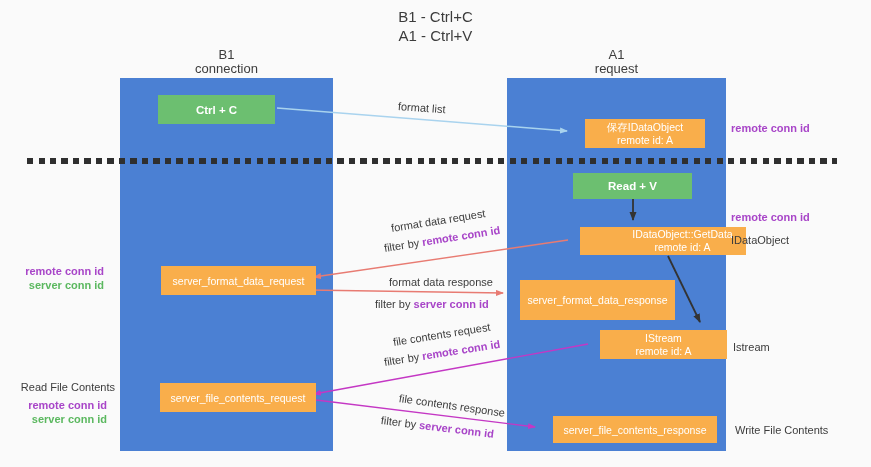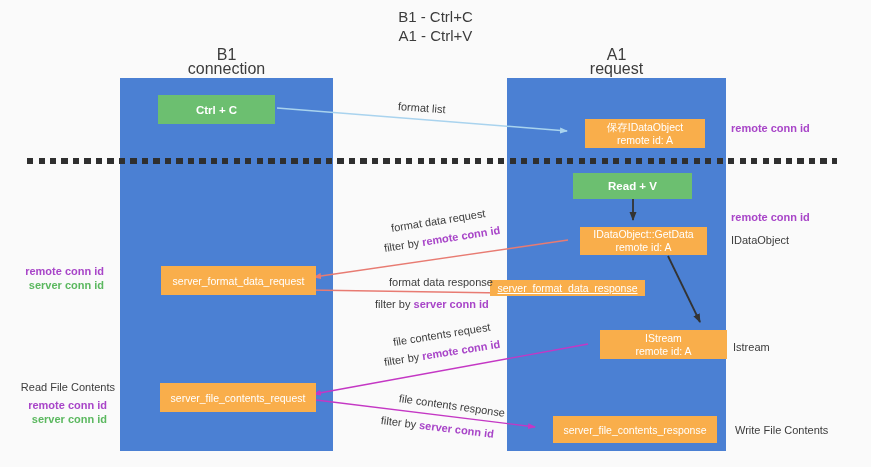--- a/index.html
+++ b/index.html
@@ -1,20 +1,20 @@
 <!DOCTYPE html>
 <html style="--background: #fafafa; --column_blue: #4b80d3; --box_orange: #f9ae4b; --box_green: #6cbf70; --text_dark: #3c3c3c; --purple: #a845c8; --green_text: #5bb85f; --arrow_blue: #a9d3ee; --arrow_salmon: #e87b72; --arrow_magenta: #c437c4; --arrow_black: #333333;"><head>
 <meta charset="utf-8">
 <style>
   html,body { margin:0; padding:0; }
   body { background:var(--background,#fafafa); font-family:"Liberation Sans",sans-serif; }
   .canvas { position:relative; width:871px; height:467px; background:var(--background,#fafafa); overflow:hidden; }
   .abs { position:absolute; }
   .title { left:0; right:0; top:7px; text-align:center; font-size:15px; line-height:19px; color:var(--text_dark,#3c3c3c); }
-  .colhead { top:48px; text-align:center; font-size:16px; line-height:14px; color:var(--text_dark,#3c3c3c); }
+  .colhead { top:48px; text-align:center; font-size:13px; line-height:14px; color:var(--text_dark,#3c3c3c); }
   .column { top:78px; height:373px; background:var(--column_blue,#4b80d3); z-index:1; }
   .dashline { top:158px; left:27px; width:810px; height:6px; z-index:2;
               background:repeating-linear-gradient(90deg,#2f2f2f 0 6px,transparent 6px 11.5px); }
   svg.overlay { position:absolute; left:0; top:0; z-index:3; }
   .box { display:flex; flex-direction:column; align-items:center; justify-content:center;
          color:#fff; text-align:center; z-index:4; white-space:nowrap; }
   .box.orange { background:var(--box_orange,#f9ae4b);margin-left:10px; }
   .box.green  { background:var(--box_green,#6cbf70);font-weight:bold; }
   .single { font-size:10.5px; }
   .dual   { font-size:10.5px; line-height:13px; }
@@ -79,30 +79,30 @@
 
   <div class="abs box orange dual" style="left:575px;top:119px;width:120px;height:29px;">
     <span>保存IDataObject</span>
     <span>remote id: A</span>
   </div>
 
   <div class="abs box green ctrlbox" style="left:573px;top:173px;width:119px;height:26px;">
     <span>Read + V</span>
   </div>
 
-  <div class="abs box orange dual" style="left:570px;top:227px;width:127px;height:28px;">
+  <div class="abs box orange dual" style="left:570px;top:227px;width:127px;height:28px;padding-left:39px;">
     <span>IDataObject::GetData</span>
     <span>remote id: A</span>
   </div>
 
   <div class="abs box orange single" style="left:151px;top:266px;width:155px;height:29px;">
     <span>server_format_data_request</span>
   </div>
 
-  <div class="abs box orange single" style="left:480px;top:280px;width:155px;height:16px;text-decoration:underline;">
+  <div class="abs box orange single" style="left:510px;top:280px;width:155px;height:40px;">
     <span>server_format_data_response</span>
   </div>
 
   <div class="abs box orange dual" style="left:590px;top:330px;width:127px;height:29px;">
     <span>IStream</span>
     <span>remote id: A</span>
   </div>
 
   <div class="abs box orange single" style="left:150px;top:383px;width:156px;height:29px;">
     <span>server_file_contents_request</span>

